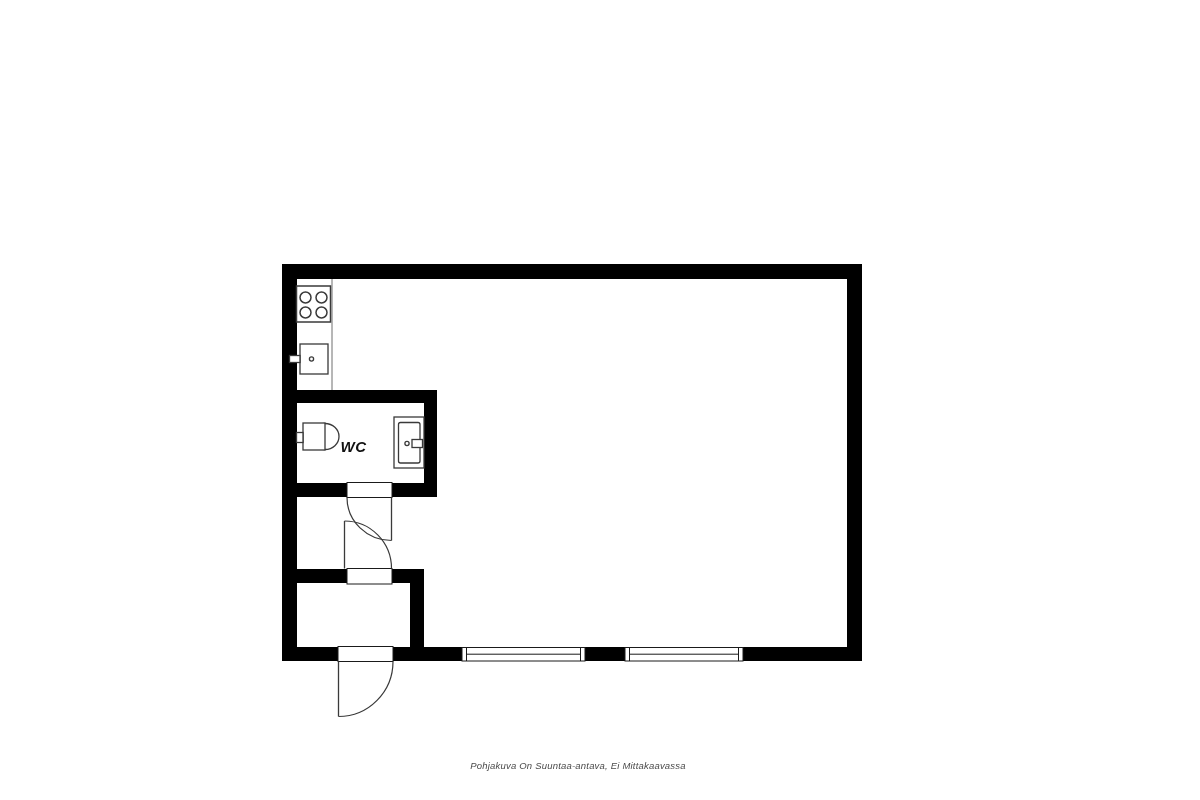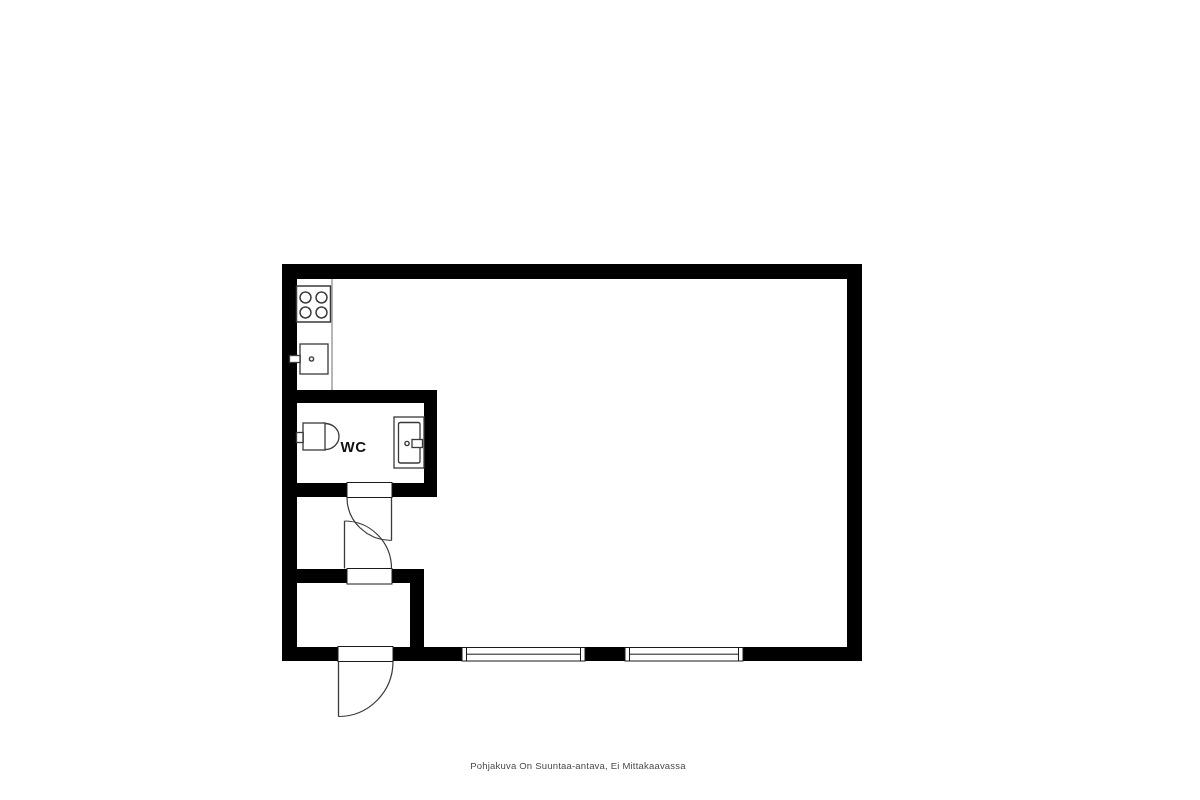--- a/index.html
+++ b/index.html
@@ -5,21 +5,21 @@
   :root{
     --background:#ffffff; --wall:#000000; --fixture-line:#3a3a3a;
     --opening-line:#1a1a1a; --counter-line:#6e6e6e;
     --caption-text:#4a4a4a; --label-text:#111111;
   }
   html,body{margin:0;padding:0;}
   body{
     width:1200px;height:800px;background:var(--background);
     font-family:"Liberation Sans",sans-serif;overflow:hidden;position:relative;
   }
-  .plan-wrap{position:absolute;left:0;top:0;width:1200px;height:628px;}
+  .plan-wrap{position:absolute;left:0;top:0;width:1200px;height:628px;font-style:italic;}
   svg{display:block;}
   .wall{fill:var(--wall);stroke:none;}
   .fx{fill:#ffffff;stroke:var(--fixture-line);stroke-width:1.3;}
   .fx-heavy{fill:#ffffff;stroke:var(--fixture-line);stroke-width:1.5;}
   .open-rect{fill:#ffffff;stroke:var(--opening-line);stroke-width:1;}
   .swing{fill:none;stroke:var(--fixture-line);stroke-width:1.2;}
   .leaf{stroke:var(--fixture-line);stroke-width:1.3;}
   .win-line{stroke:var(--opening-line);stroke-width:1;fill:none;}
   .counter-line{stroke:var(--counter-line);stroke-width:1;}
   .wc-label{

